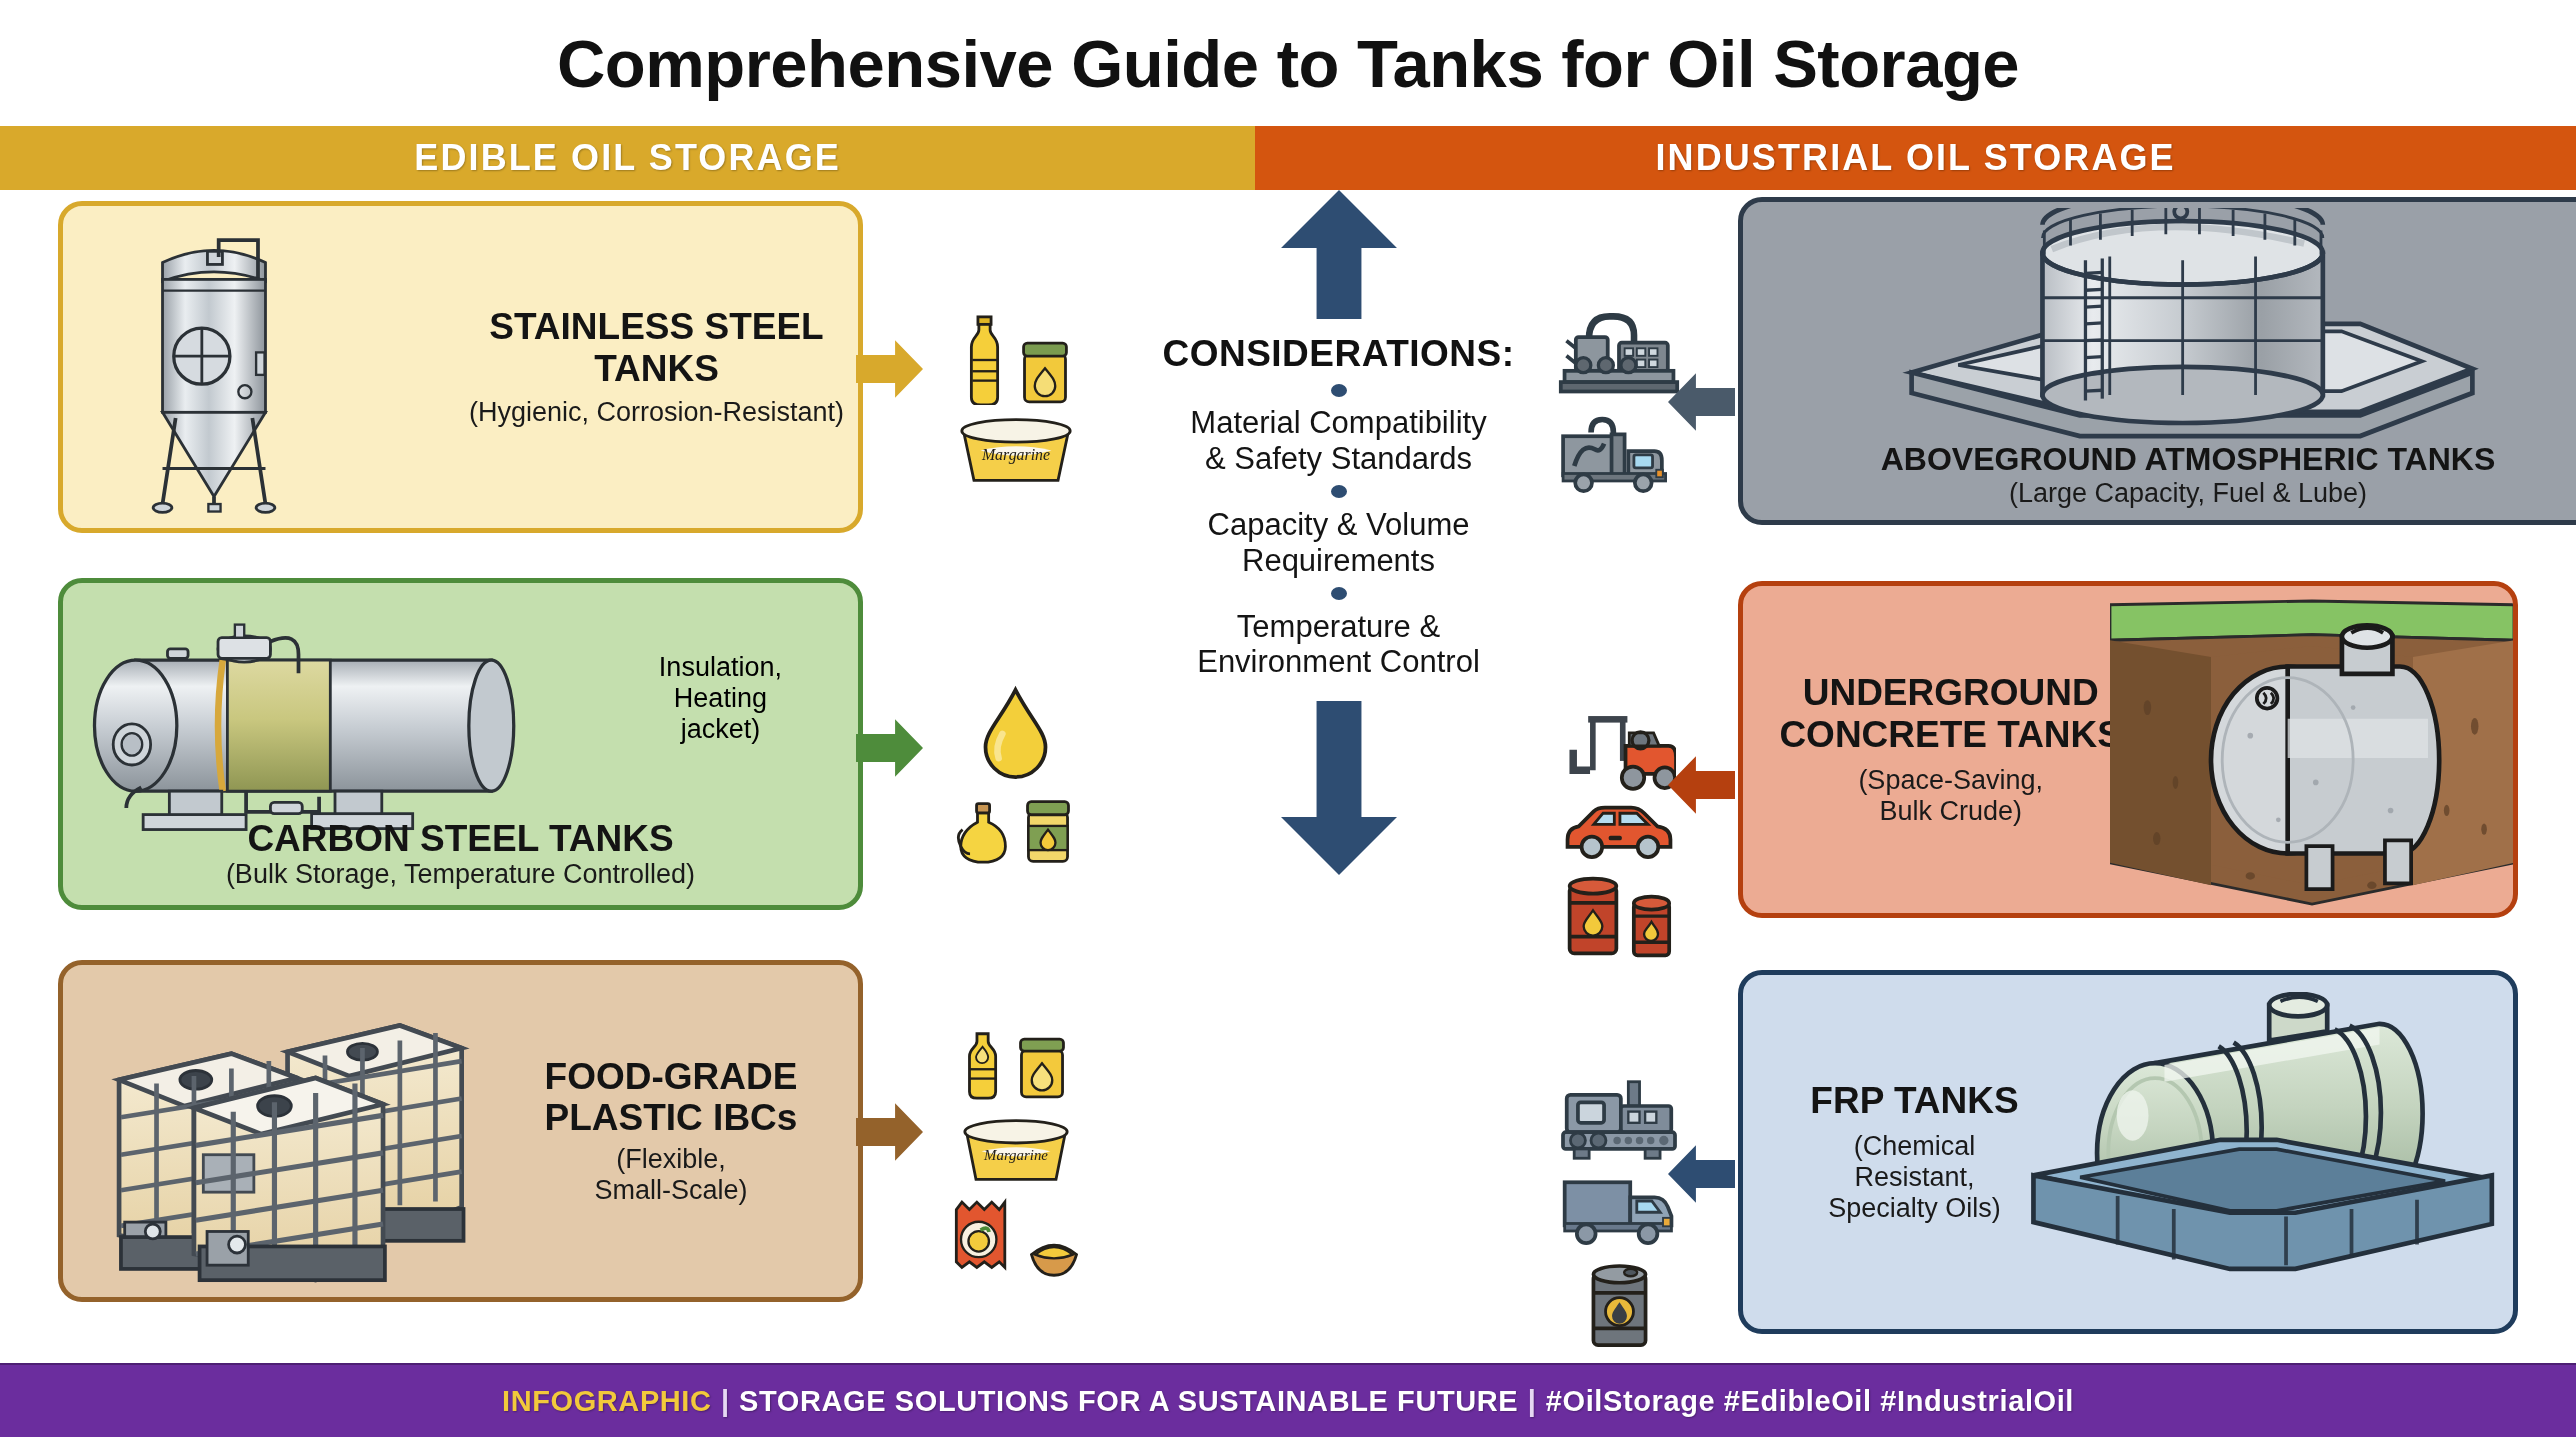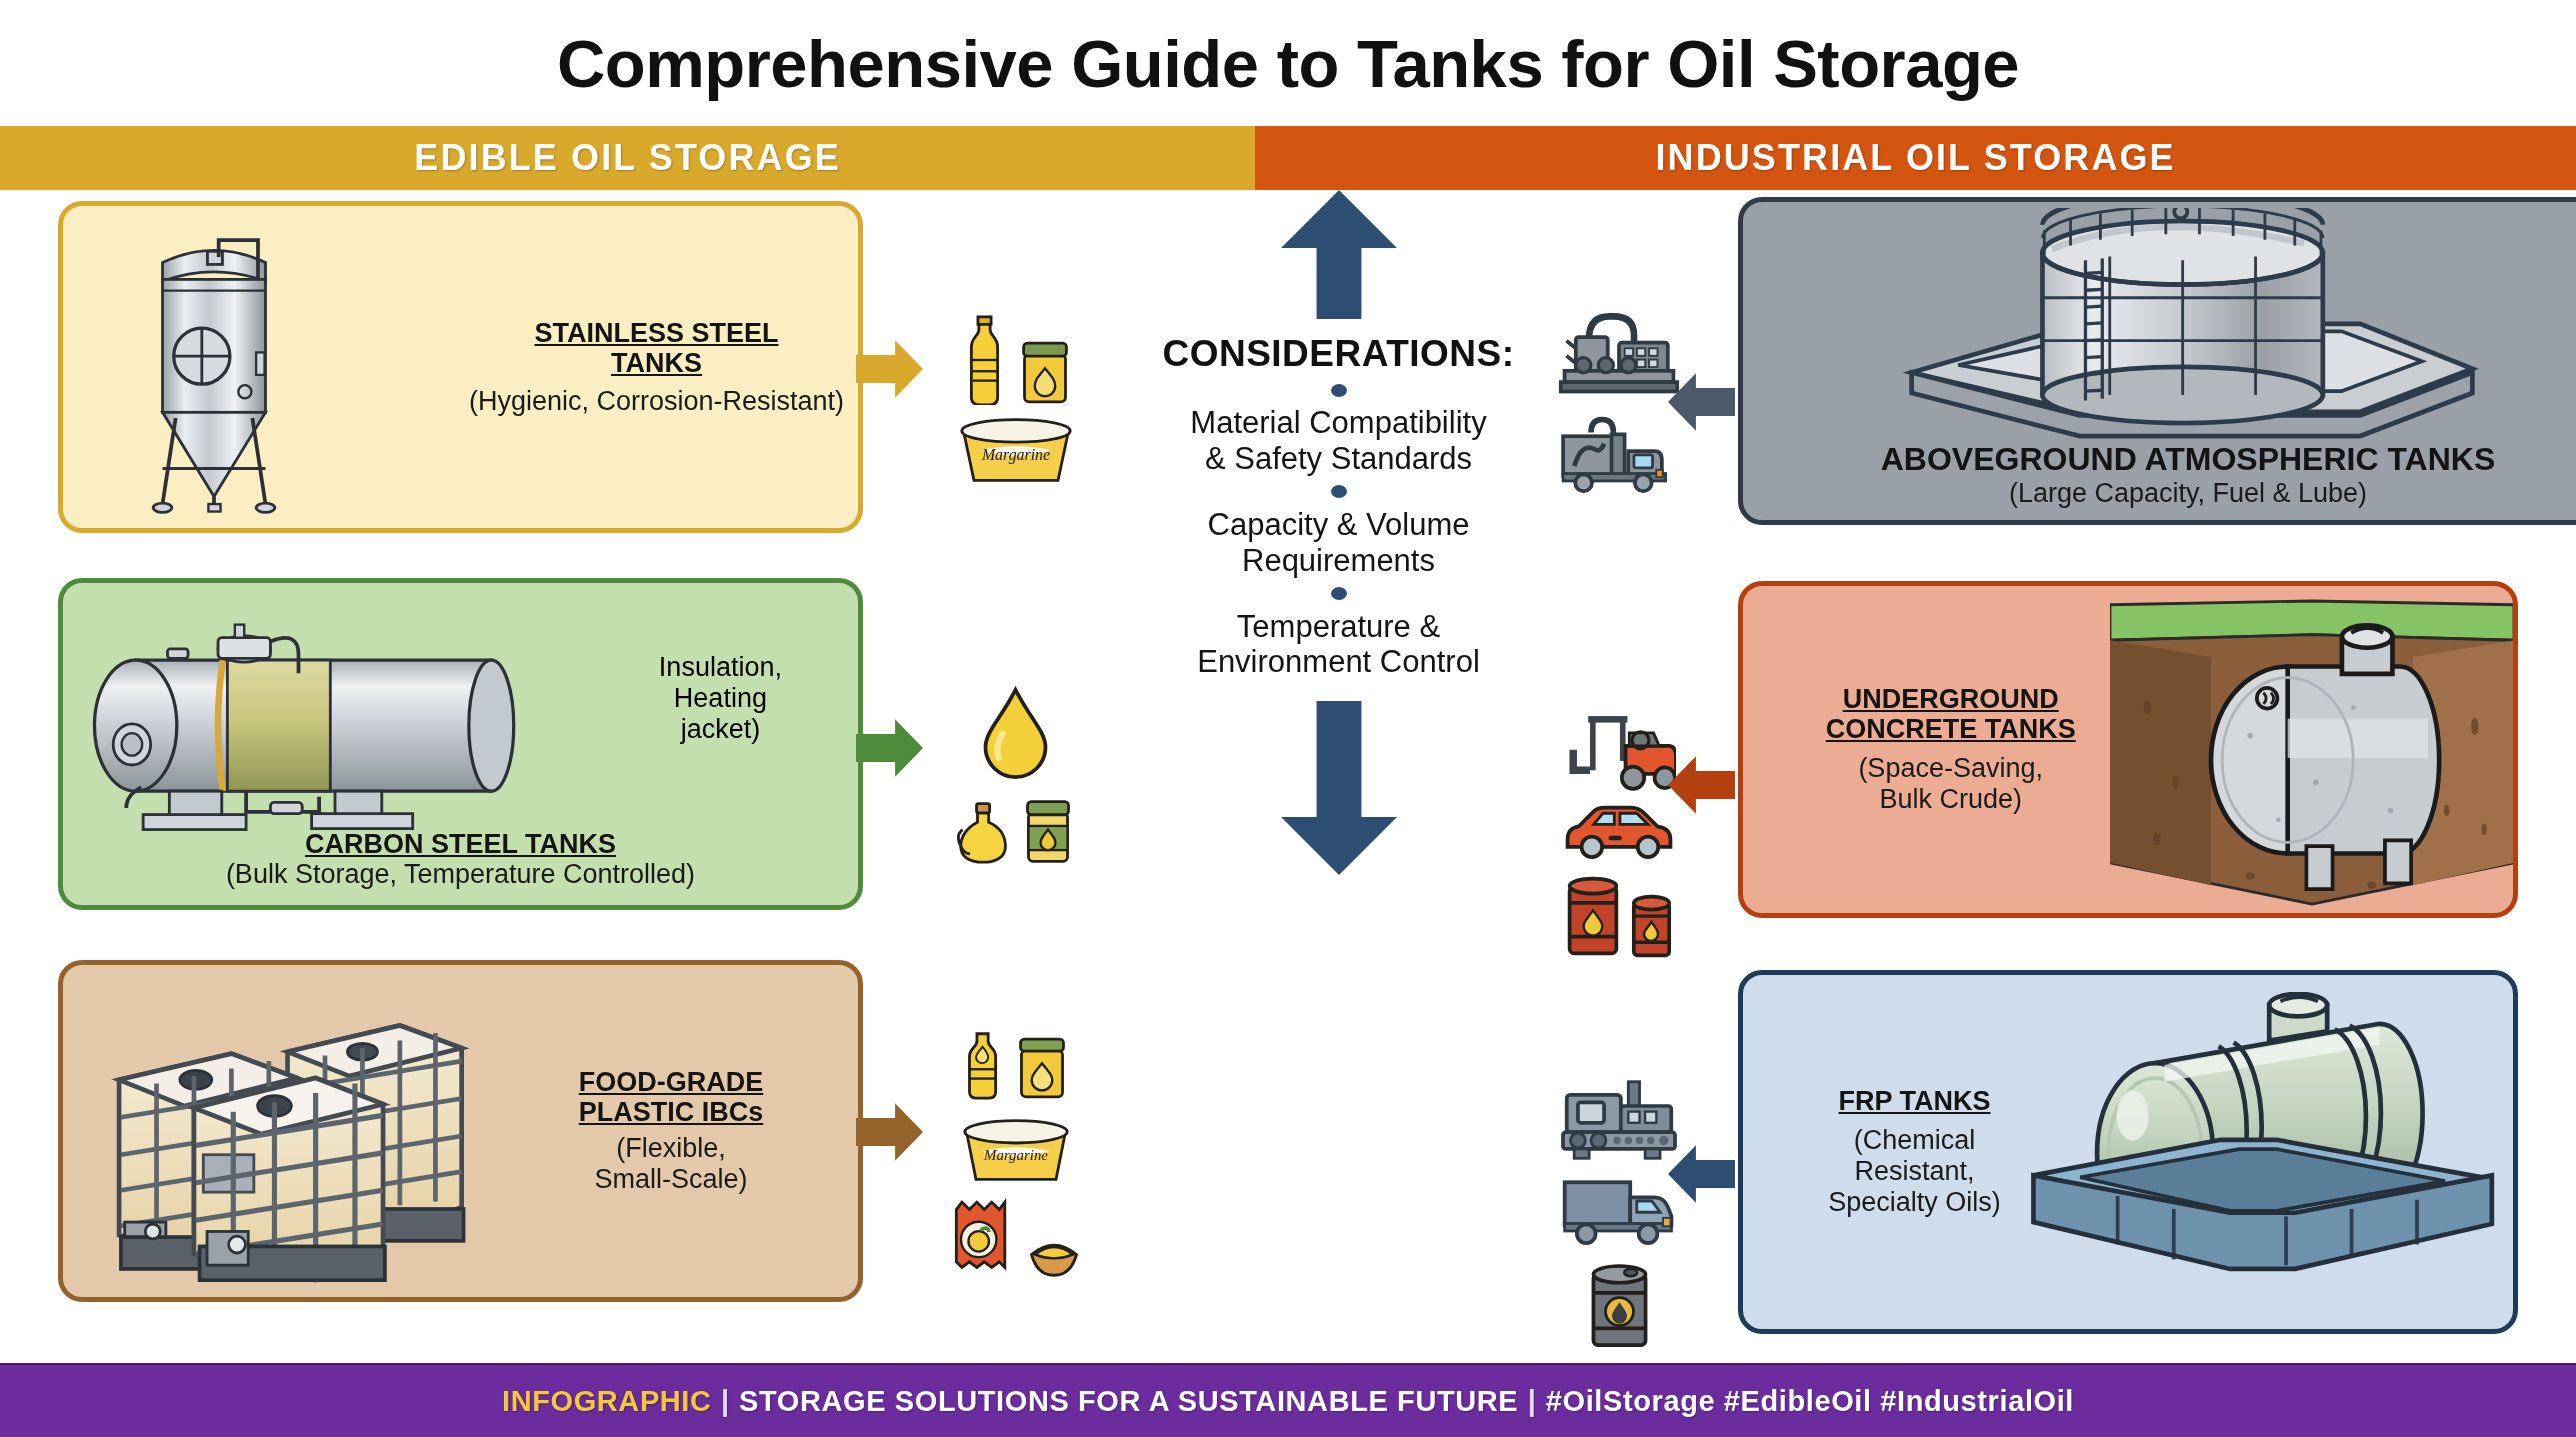--- a/index.html
+++ b/index.html
@@ -100,21 +100,21 @@
   #panel-frp {
     left: 1738px; top: 780px; width: 780px; height: 364px;
     background: #cfdcec; border-color: #1f3c5c;
   }
 
   
   .txt-right  { margin-left: auto; width: 403px; text-align: center; }
   .txt-left   { width: 393px; text-align: center; }
   .txt-bottom { position: absolute; left: 0; right: 0; bottom: 15px; text-align: center; }
 
-  .t-lg { font-size: 27px; text-decoration: underline; }
+  .t-lg { font-size: 37px; }
   .s-lg { font-size: 27px; }
 
   
   .art { position: absolute; }
 
   
   .h-arrow { position: absolute; }
 
   
   .icon-col {

